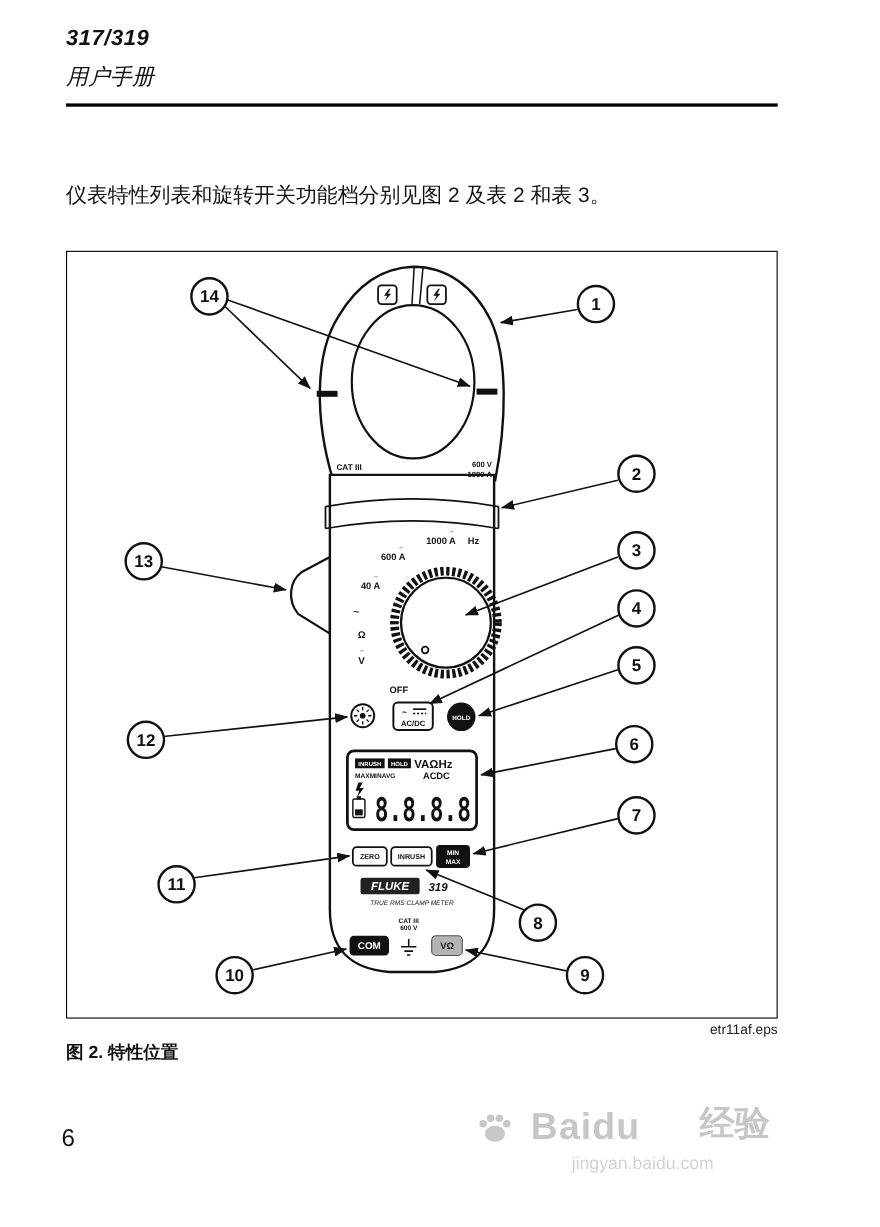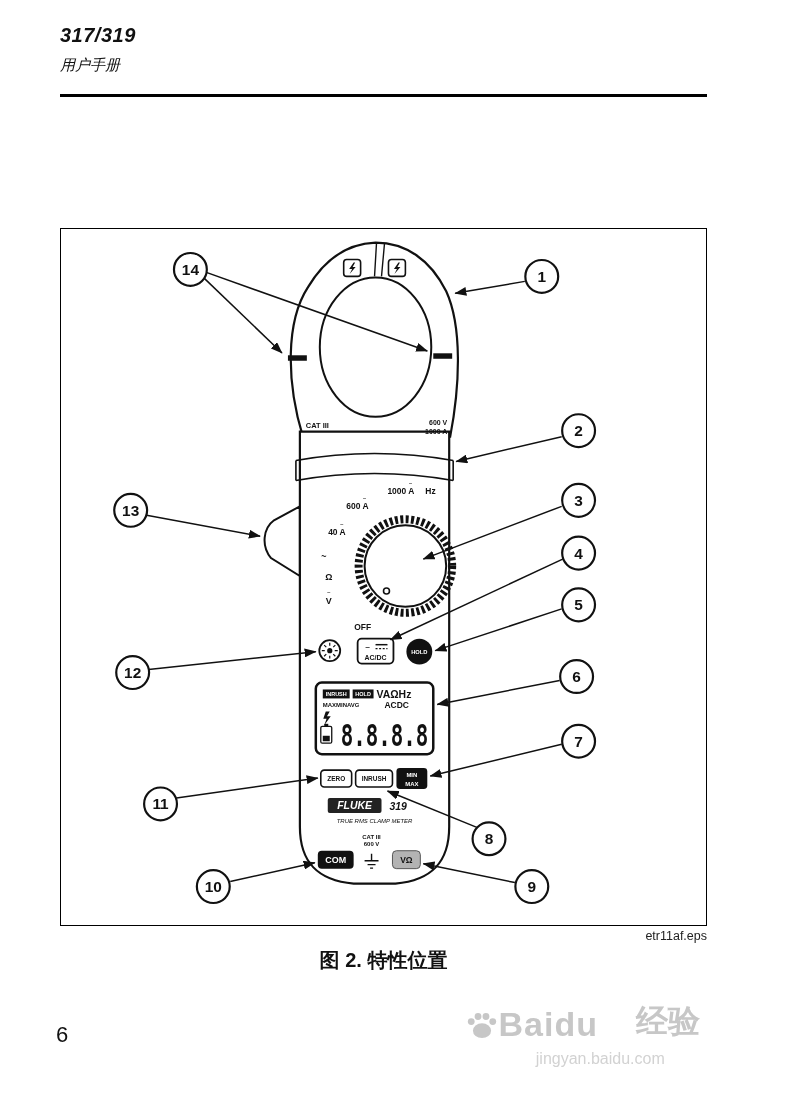--- a/index.html
+++ b/index.html
@@ -13,21 +13,21 @@
     color: #111;
     overflow: hidden;
   }
   .model-number {
     position: absolute; left: 60px; top: 24px;
     font-size: 20px; font-weight: bold; font-style: italic;
     letter-spacing: 0.5px;
   }
   .manual-subtitle {
     position: absolute; left: 60px; top: 56px;
-    font-size: 15px; font-style: italic;
+    font-size: 20px; font-style: italic;
   }
   .header-rule {
     position: absolute; left: 60px; top: 94px;
     width: 647px; height: 2.5px; background: #000;
   }
   .section-title {
     position: absolute; left: 60px; top: 112px;
     margin: 0;
     font-family: "Liberation Serif", serif;
     font-size: 28px; font-weight: bold; font-style: italic;
@@ -46,49 +46,50 @@
     background: #fff;
   }
   .figure-box svg { display:block; width:100%; height:100%; }
   .eps-label {
     position: absolute; left: 60px; top: 929px;
     width: 647px; text-align: right;
     font-size: 12.5px; color:#222;
   }
   .figure-caption {
     position: absolute; left: 60px; top: 947px;
-    width: 647px; text-align: center;
-    font-size: 20px; font-weight: bold;
+    width: 647px; 
+    font-size: 16px; font-weight: bold;
   }
   .page-number {
     position: absolute; left: 56px; top: 1022px;
     font-size: 22px;
   }
   .watermark {
     position: absolute; right: 12px; top: 1000px;
     display: flex; flex-direction: column; align-items: center;
     color: #c7c7c7;
     text-shadow: 0 1px 0 #ffffff;
     user-select: none;
   }
-  .wm-brand-row { display: flex; align-items: flex-end; gap: 0; }
+  .wm-brand-row { display: flex; align-items: flex-end; gap: 16px; }
   .wm-paw { width: 34px; height: 34px; margin-bottom: 2px; }
   .wm-brand-en { font-size: 34px; font-weight: bold; letter-spacing: 1px; }
   .wm-brand-cn { font-size: 32px; font-weight: bold; margin-left: 38px; }
   .wm-url { font-size: 16px; margin-top: 6px; color: #d2d2d2; margin-left: 36px; }
 </style>
 </head>
 <body>
 
 <div class="page">
 
   <div class="model-number">317/319</div>
   <div class="manual-subtitle">用户手册</div>
   <div class="header-rule"></div>
 
+  <p class="section-body">仪表特性列表和旋转开关功能档分别见图 2 及表 2 和表 3。</p>
 
   <figure class="figure-box">
     <svg viewBox="0 0 648 698" preserveAspectRatio="xMidYMid meet" font-family="Liberation Sans, sans-serif">
       <defs>
         <marker id="arrow" markerWidth="8" markerHeight="6" refX="7.5" refY="3" orient="auto">
           <path d="M0,0 L8,3 L0,6 Z" fill="#111"></path>
         </marker>
       </defs>
 
       <path d="M240,278 L214,292 C203,300 201,318 211,330 L240,348 Z" fill="#fff" stroke="#111" stroke-width="2"></path>

